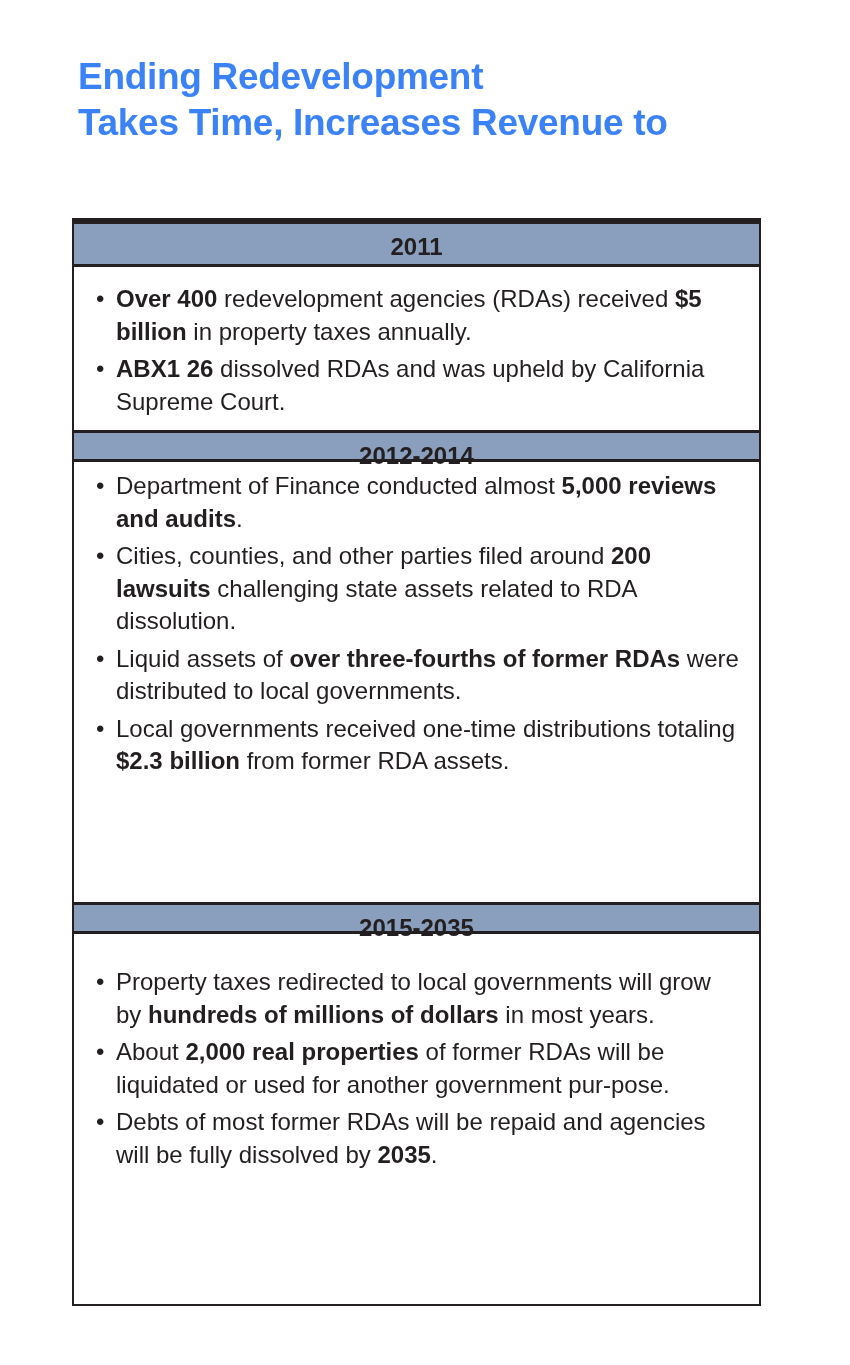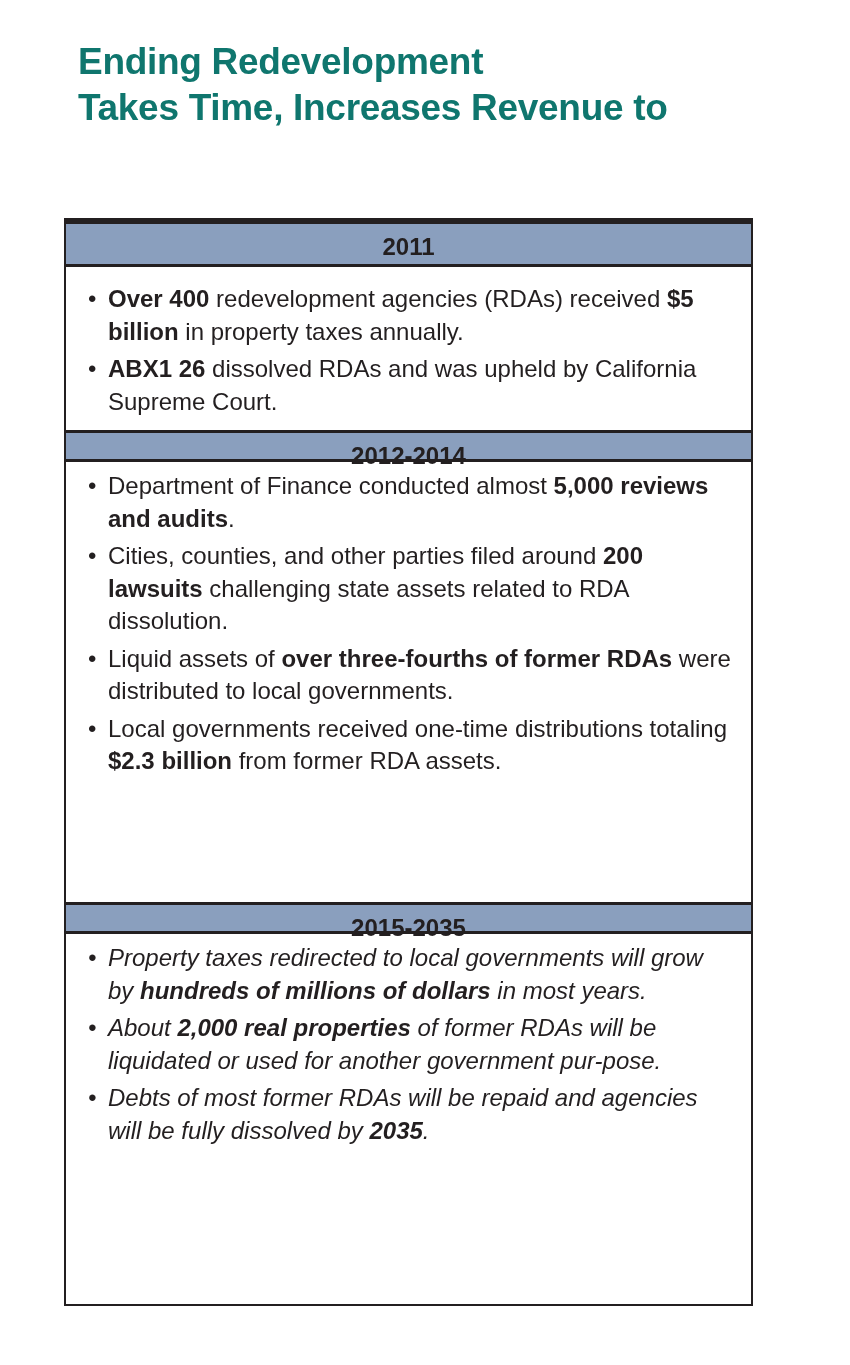--- a/index.html
+++ b/index.html
@@ -1,27 +1,27 @@
 <!DOCTYPE html>
 <html><head>
 <meta charset="utf-8">
 <style>
   html, body { margin: 0; padding: 0; background: #ffffff; }
   body {
     width: 850px; height: 1365px; position: relative; overflow: hidden;
     font-family: "Liberation Sans", sans-serif; color: #231f20;
   }
   .title {
-    position: absolute; left: 78px; top: 39px; margin: 0;
-    font-size: 37px; line-height: 46px; font-weight: bold; color: #0f766e;
+    position: absolute; left: 78px; top: 54px; margin: 0;
+    font-size: 37px; line-height: 46px; font-weight: bold; color: #3b82f6;
     letter-spacing: -0.3px;
   }
   .title span { display: block; }
   .box {
-    position: absolute; left: 64px; top: 218px; width: 689px; height: 1088px;
+    position: absolute; left: 72px; top: 218px; width: 689px; height: 1088px;
     border: 2px solid #231f20; border-top: 6px solid #231f20; box-sizing: border-box;
     background: #fff;
   }
   .sec-header {
     background: #8a9fbe; text-align: center; font-weight: bold; font-size: 24px;
     height: 43px; line-height: 45px; color: #231f20;
     border-bottom: 3px solid #231f20; box-sizing: border-box;
   }
   .sec-header.mid { border-top: 3px solid #231f20; height: 32px; line-height: 46px; }
   .sec-body { padding: 14px 20px 8px 22px; }
@@ -29,21 +29,21 @@
   li {
     position: relative; padding-left: 20px; font-size: 24px; line-height: 32.5px;
     margin-bottom: 5px;
   }
   li::before {
     content: "\2022"; position: absolute; left: 0; top: 0;
   }
   li b { font-weight: bold; }
   #sec1 .sec-body { height: 163px; box-sizing: border-box; padding-top: 16px; }
   #sec2 .sec-body { height: 440px; box-sizing: border-box; padding-top: 8px; }
-  #sec3 .sec-body { padding-top: 8px; font-style: italic; }
+  #sec3 .sec-body { padding-top: 32px; }
 </style>
 </head>
 <body>
 
 <h1 class="title">
   <span>Ending Redevelopment</span>
   <span>Takes Time, Increases Revenue to</span>
 </h1>
 
 <div class="box">

